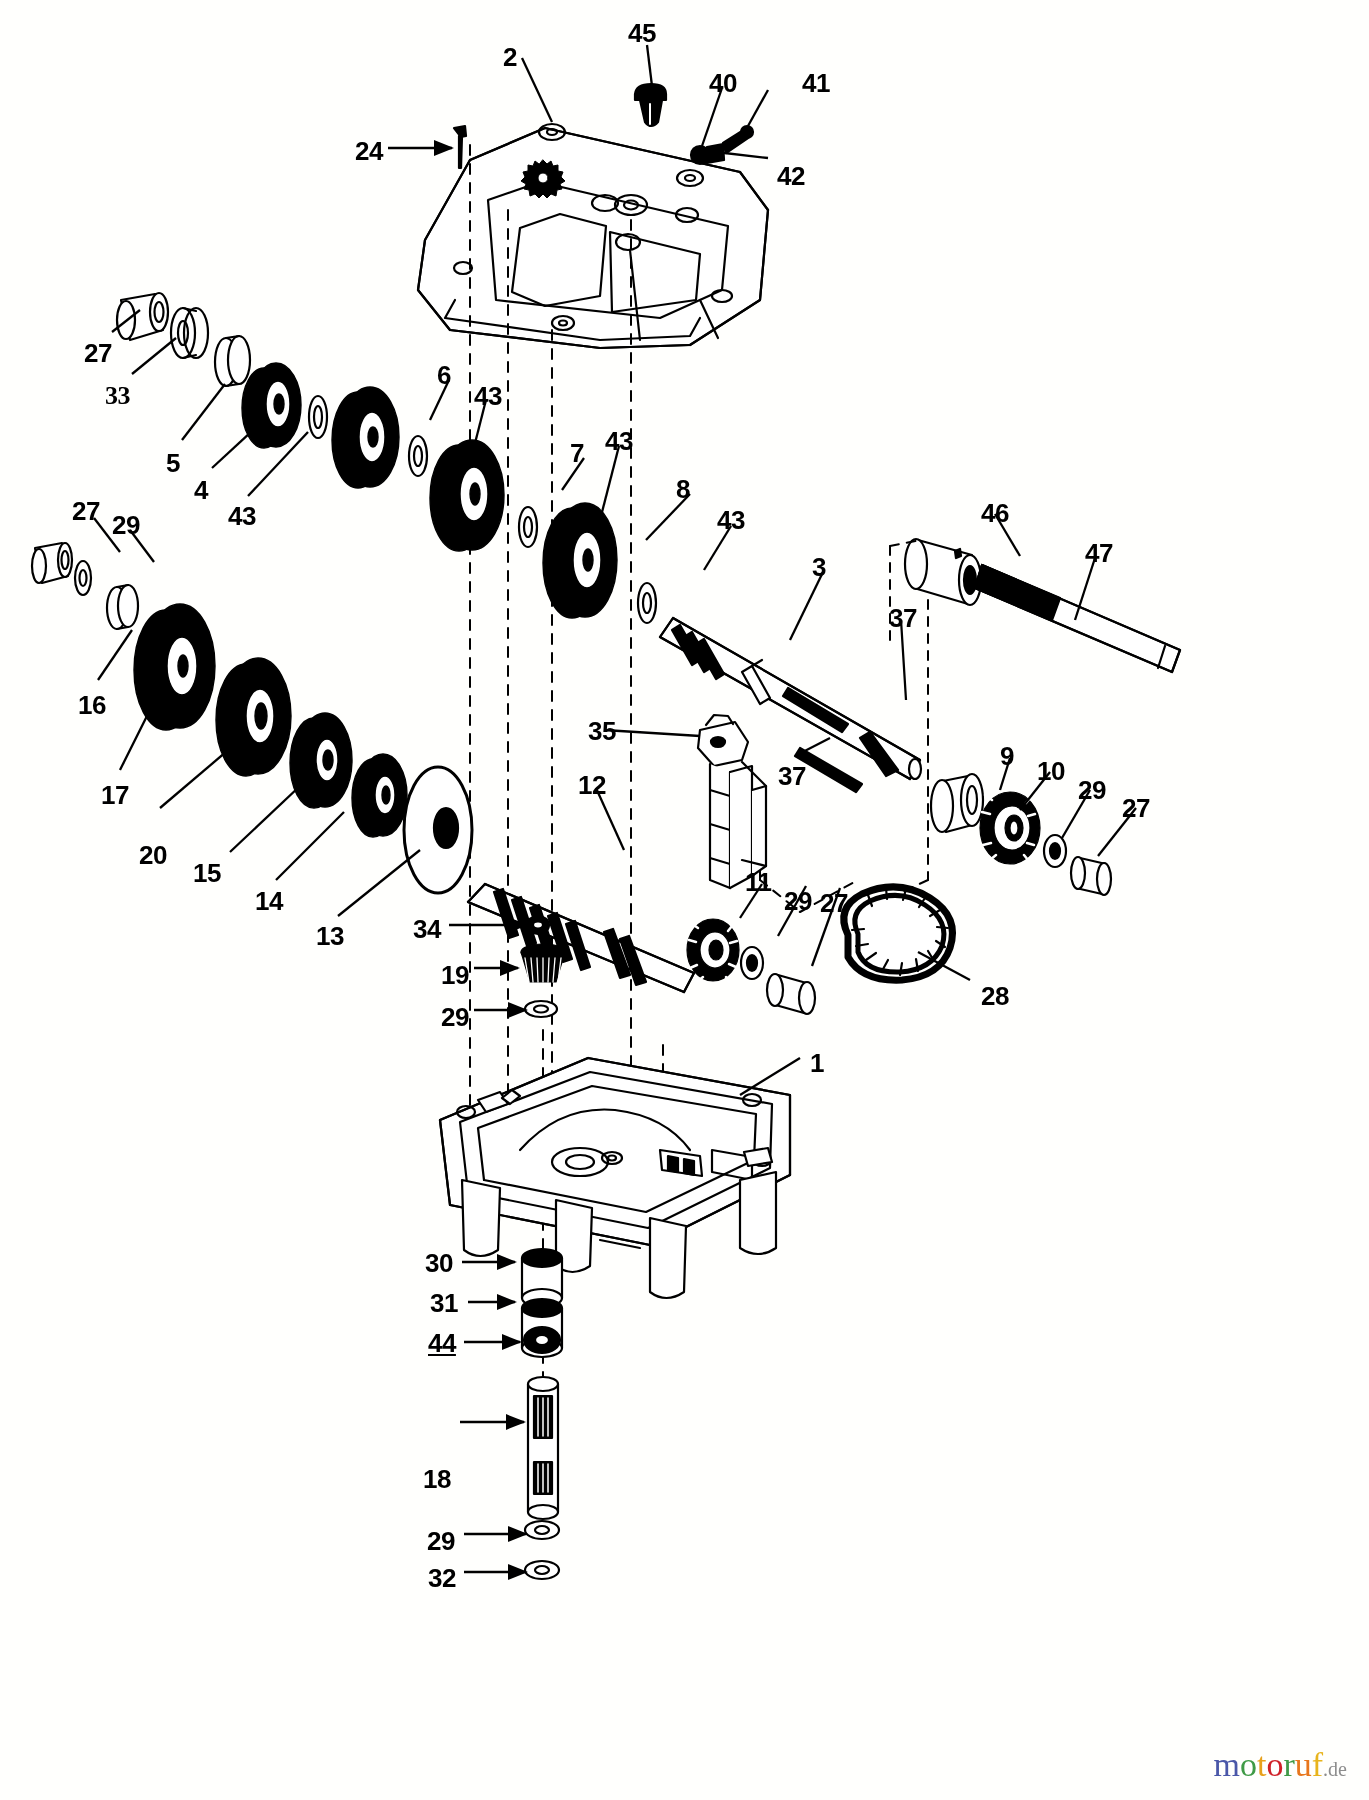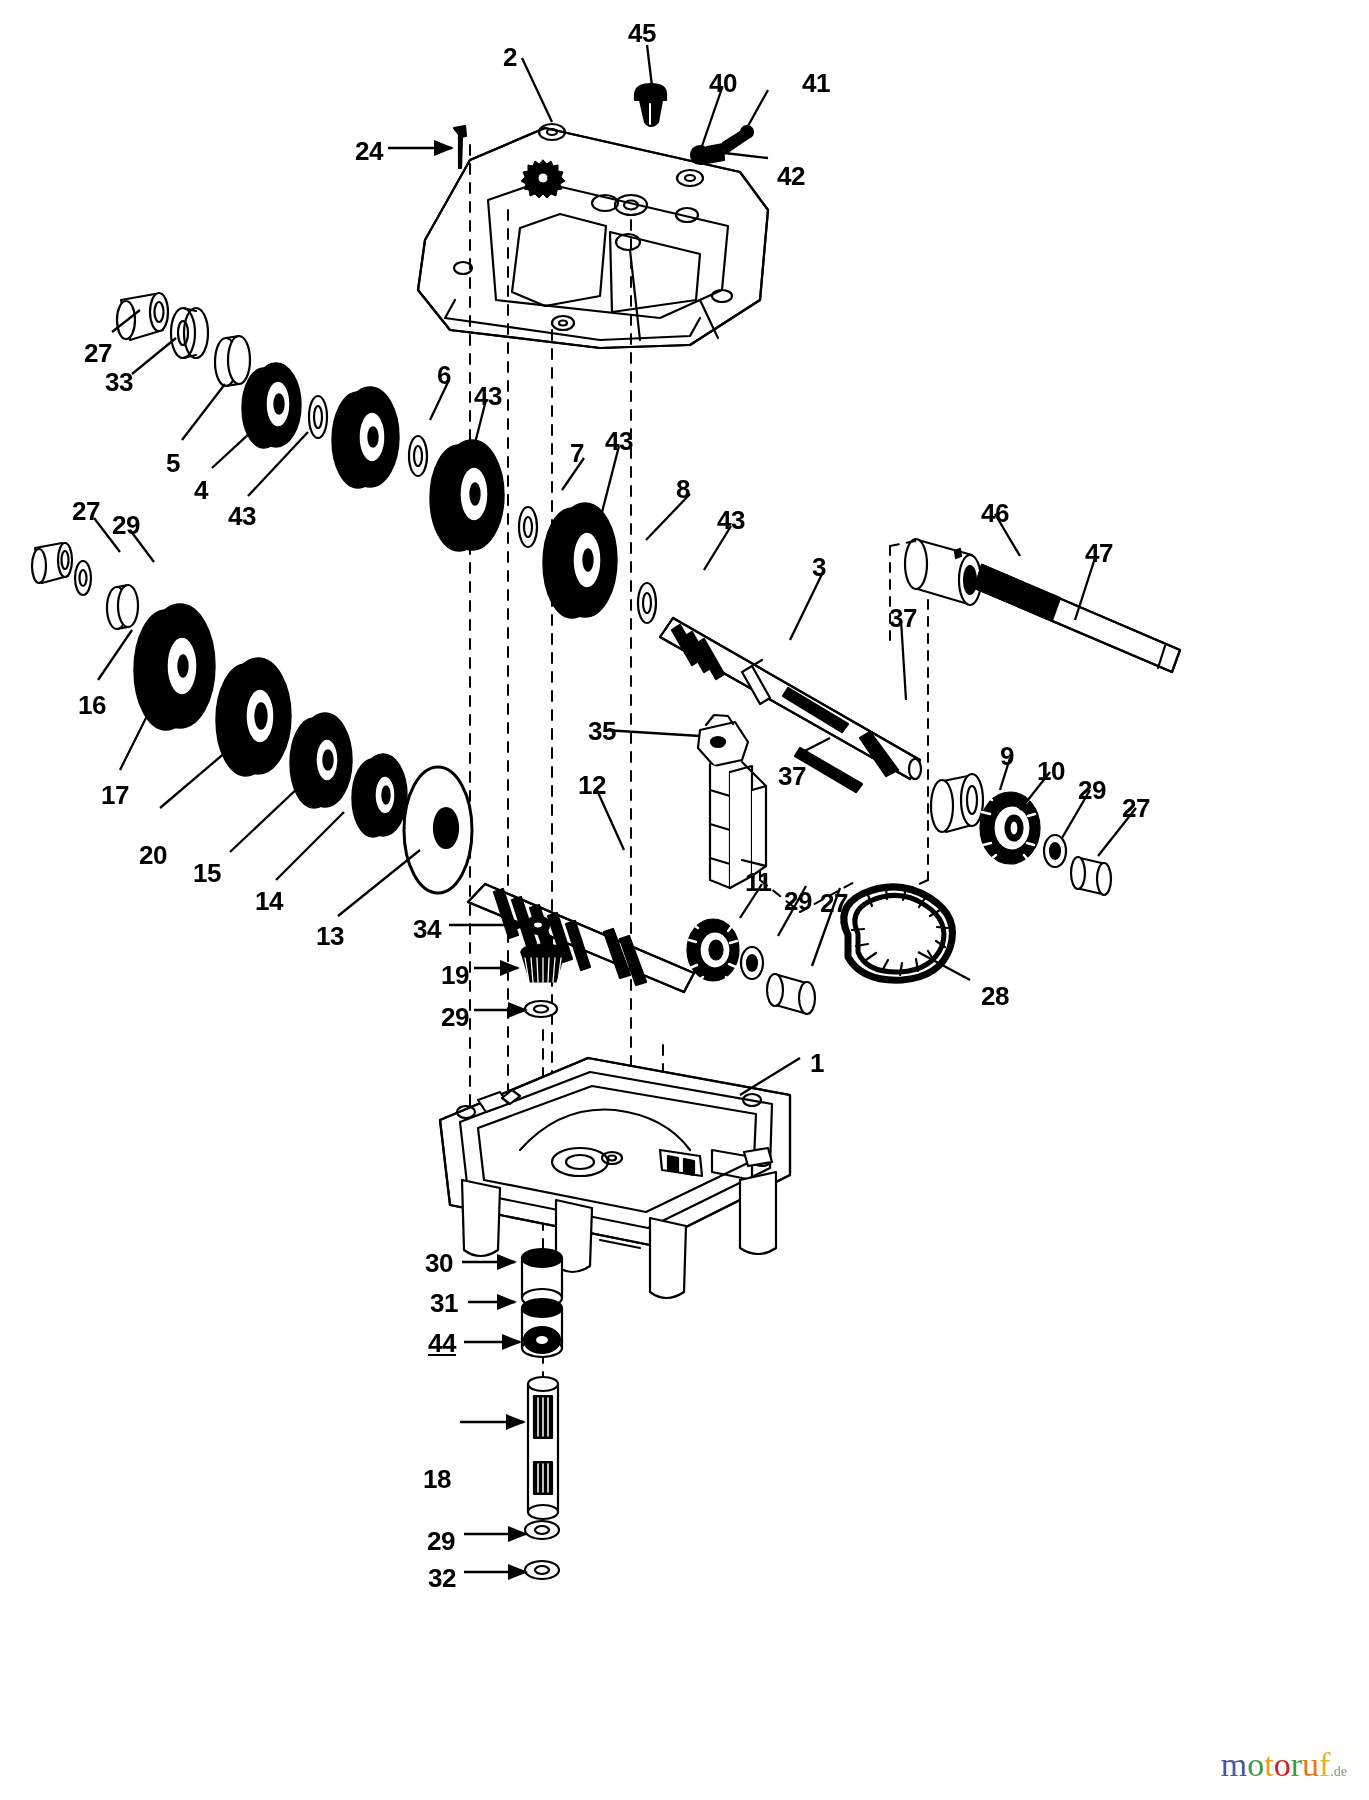--- a/index.html
+++ b/index.html
@@ -36,21 +36,21 @@
     position: absolute;
     right: 22px;
     bottom: 16px;
     font-family: "Liberation Serif", serif;
     font-size: 34px;
     letter-spacing: 0px;
     white-space: nowrap;
     user-select: none;
   }
   #watermark .wm-suffix {
-    font-size: 14px;
+    font-size: 20px;
     color: #8d8d8d;
   }
 </style>
 </head>
 <body>
 
 <div id="page">
 
   <svg id="diagram-svg" viewBox="0 0 1369 1800" xmlns="http://www.w3.org/2000/svg">
     <defs>
@@ -508,21 +508,21 @@
   </svg>
 
   <div id="callout-layer">
       <div class="callout" style="left: 628px; top: 20px;">45</div>
       <div class="callout" style="left: 503px; top: 44px;">2</div>
       <div class="callout" style="left: 709px; top: 70px;">40</div>
       <div class="callout" style="left: 802px; top: 70px;">41</div>
       <div class="callout" style="left: 355px; top: 138px;">24</div>
       <div class="callout" style="left: 777px; top: 163px;">42</div>
       <div class="callout" style="left: 84px; top: 340px;">27</div>
-      <div class="callout" style="left: 105px; top: 369px;">33</div>
+      <div class="callout" style="left: 105px; top: 383px; font-family: Liberation Serif, serif;">33</div>
       <div class="callout" style="left: 437px; top: 362px;">6</div>
       <div class="callout" style="left: 474px; top: 383px;">43</div>
       <div class="callout" style="left: 166px; top: 450px;">5</div>
       <div class="callout" style="left: 194px; top: 477px;">4</div>
       <div class="callout" style="left: 570px; top: 440px;">7</div>
       <div class="callout" style="left: 605px; top: 428px;">43</div>
       <div class="callout" style="left: 228px; top: 503px;">43</div>
       <div class="callout" style="left: 676px; top: 476px;">8</div>
       <div class="callout" style="left: 717px; top: 507px;">43</div>
       <div class="callout" style="left: 981px; top: 500px;">46</div>

